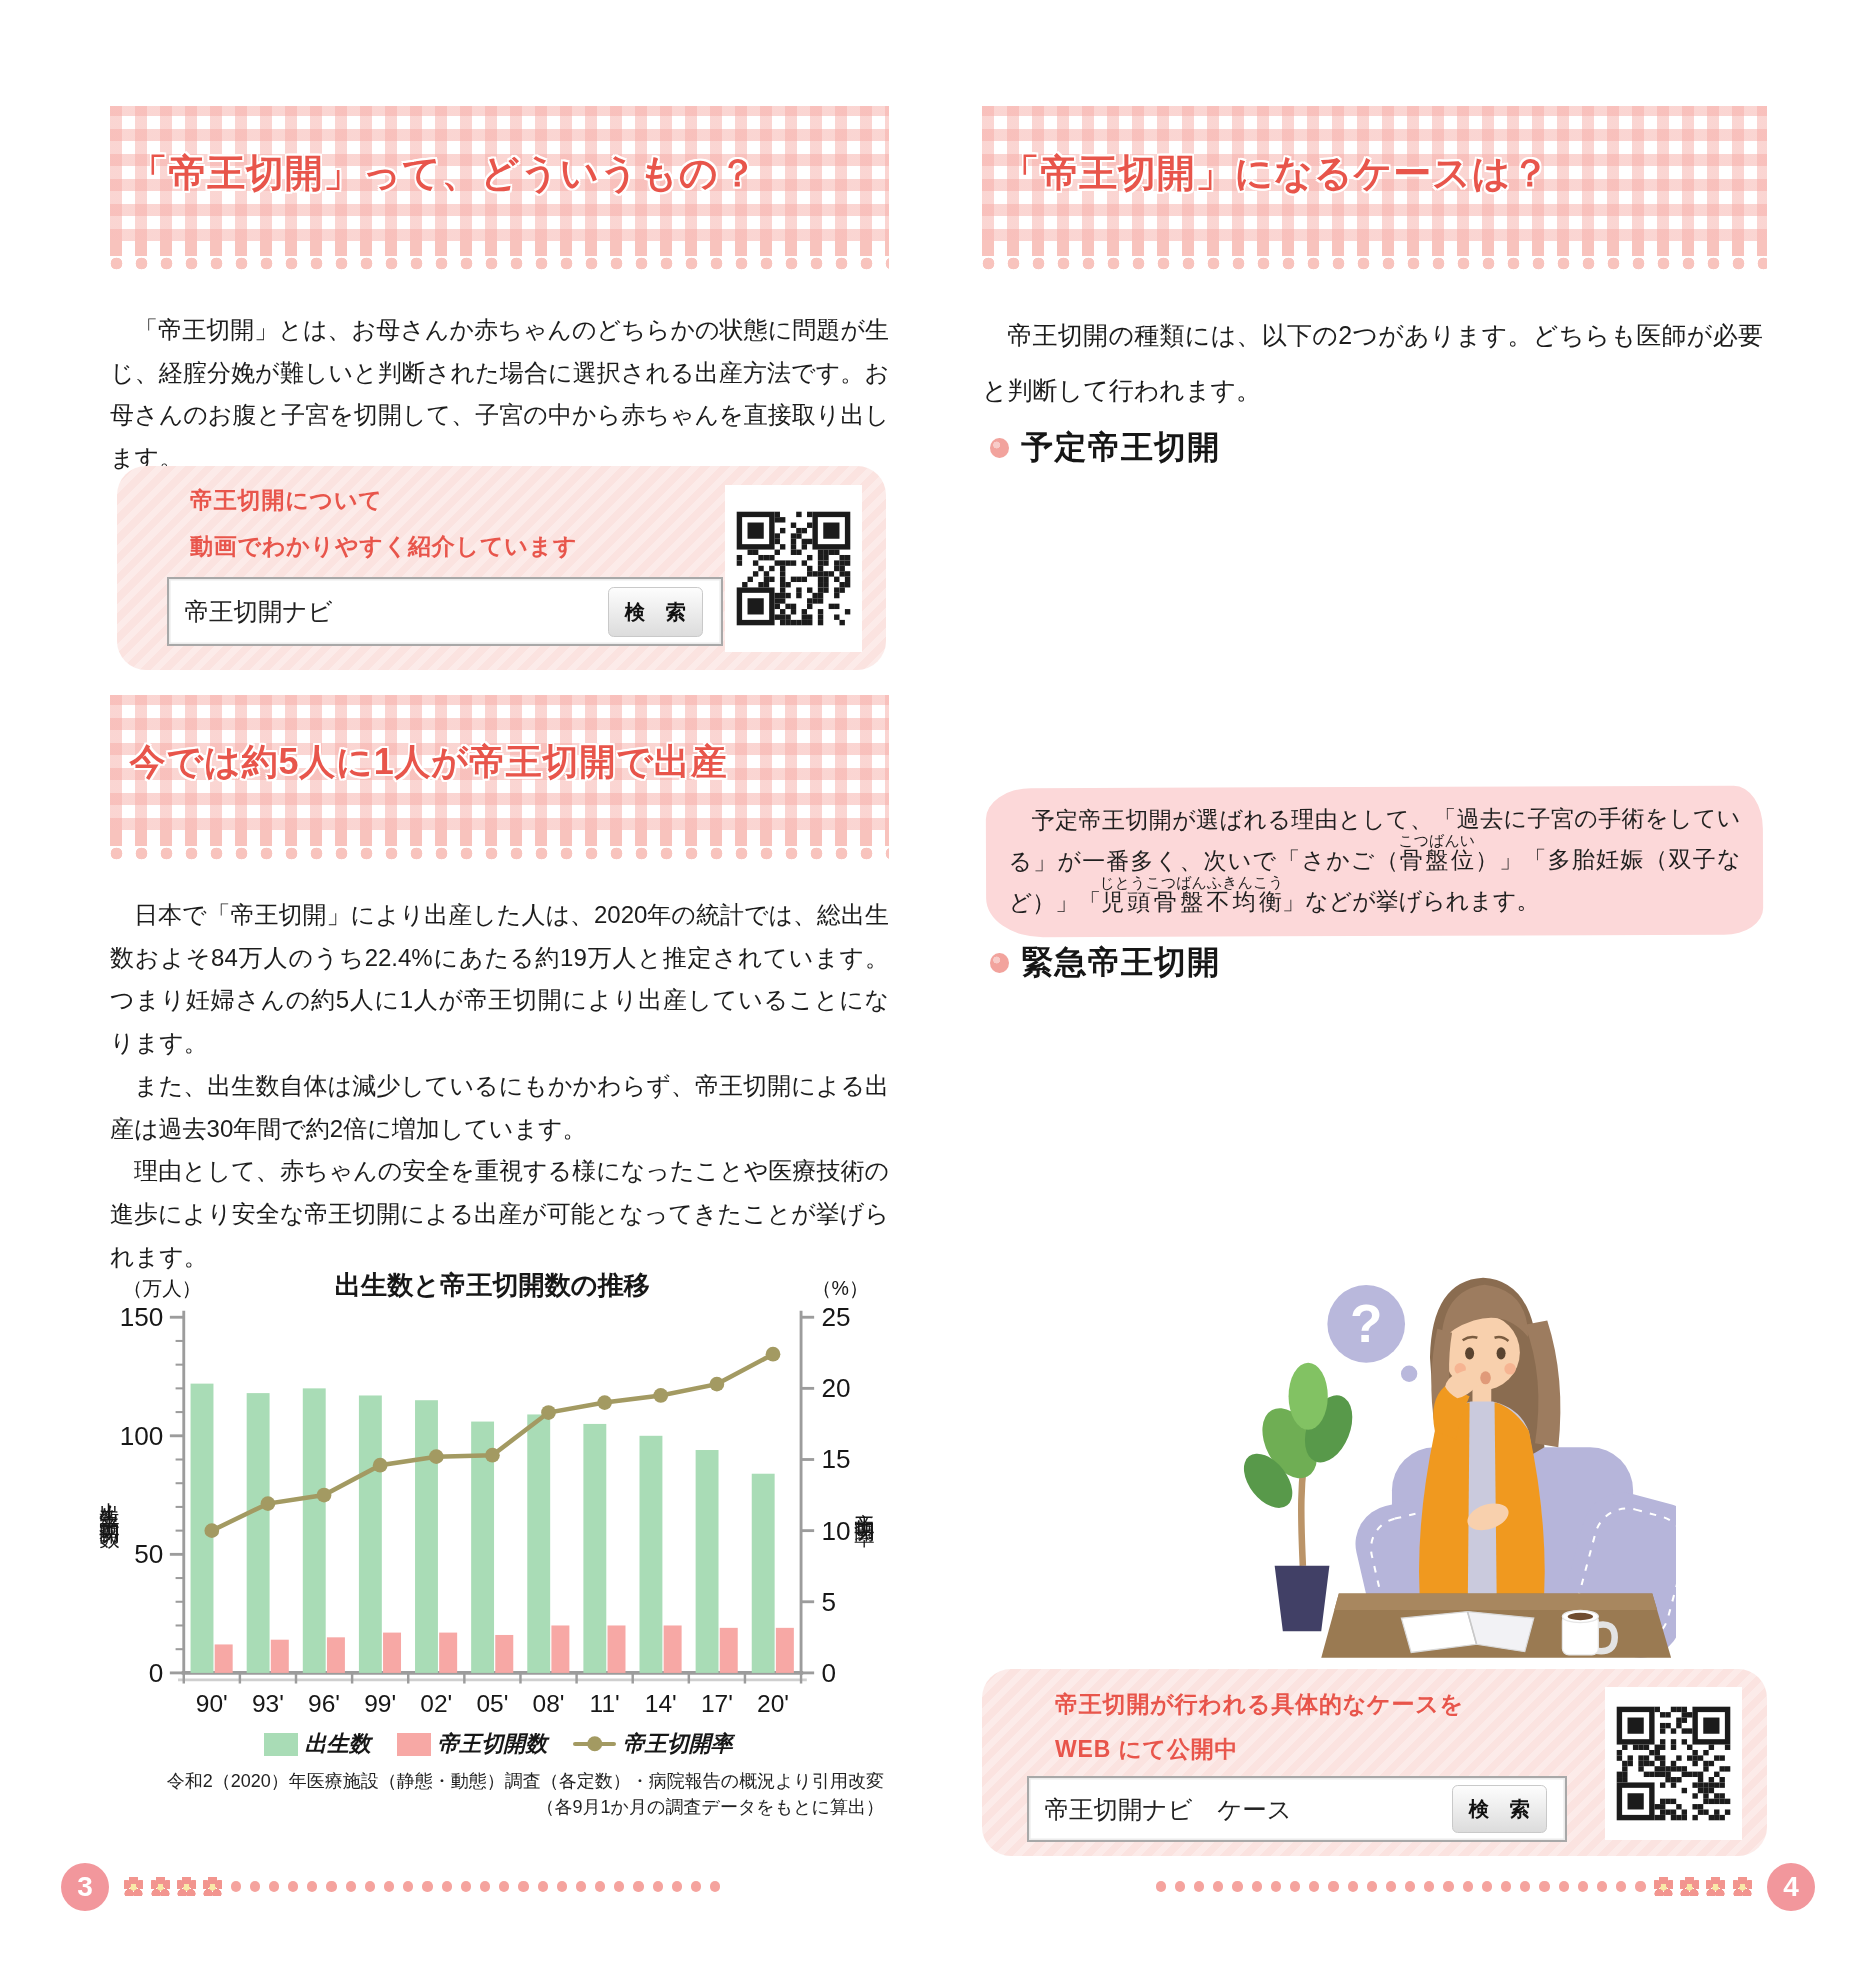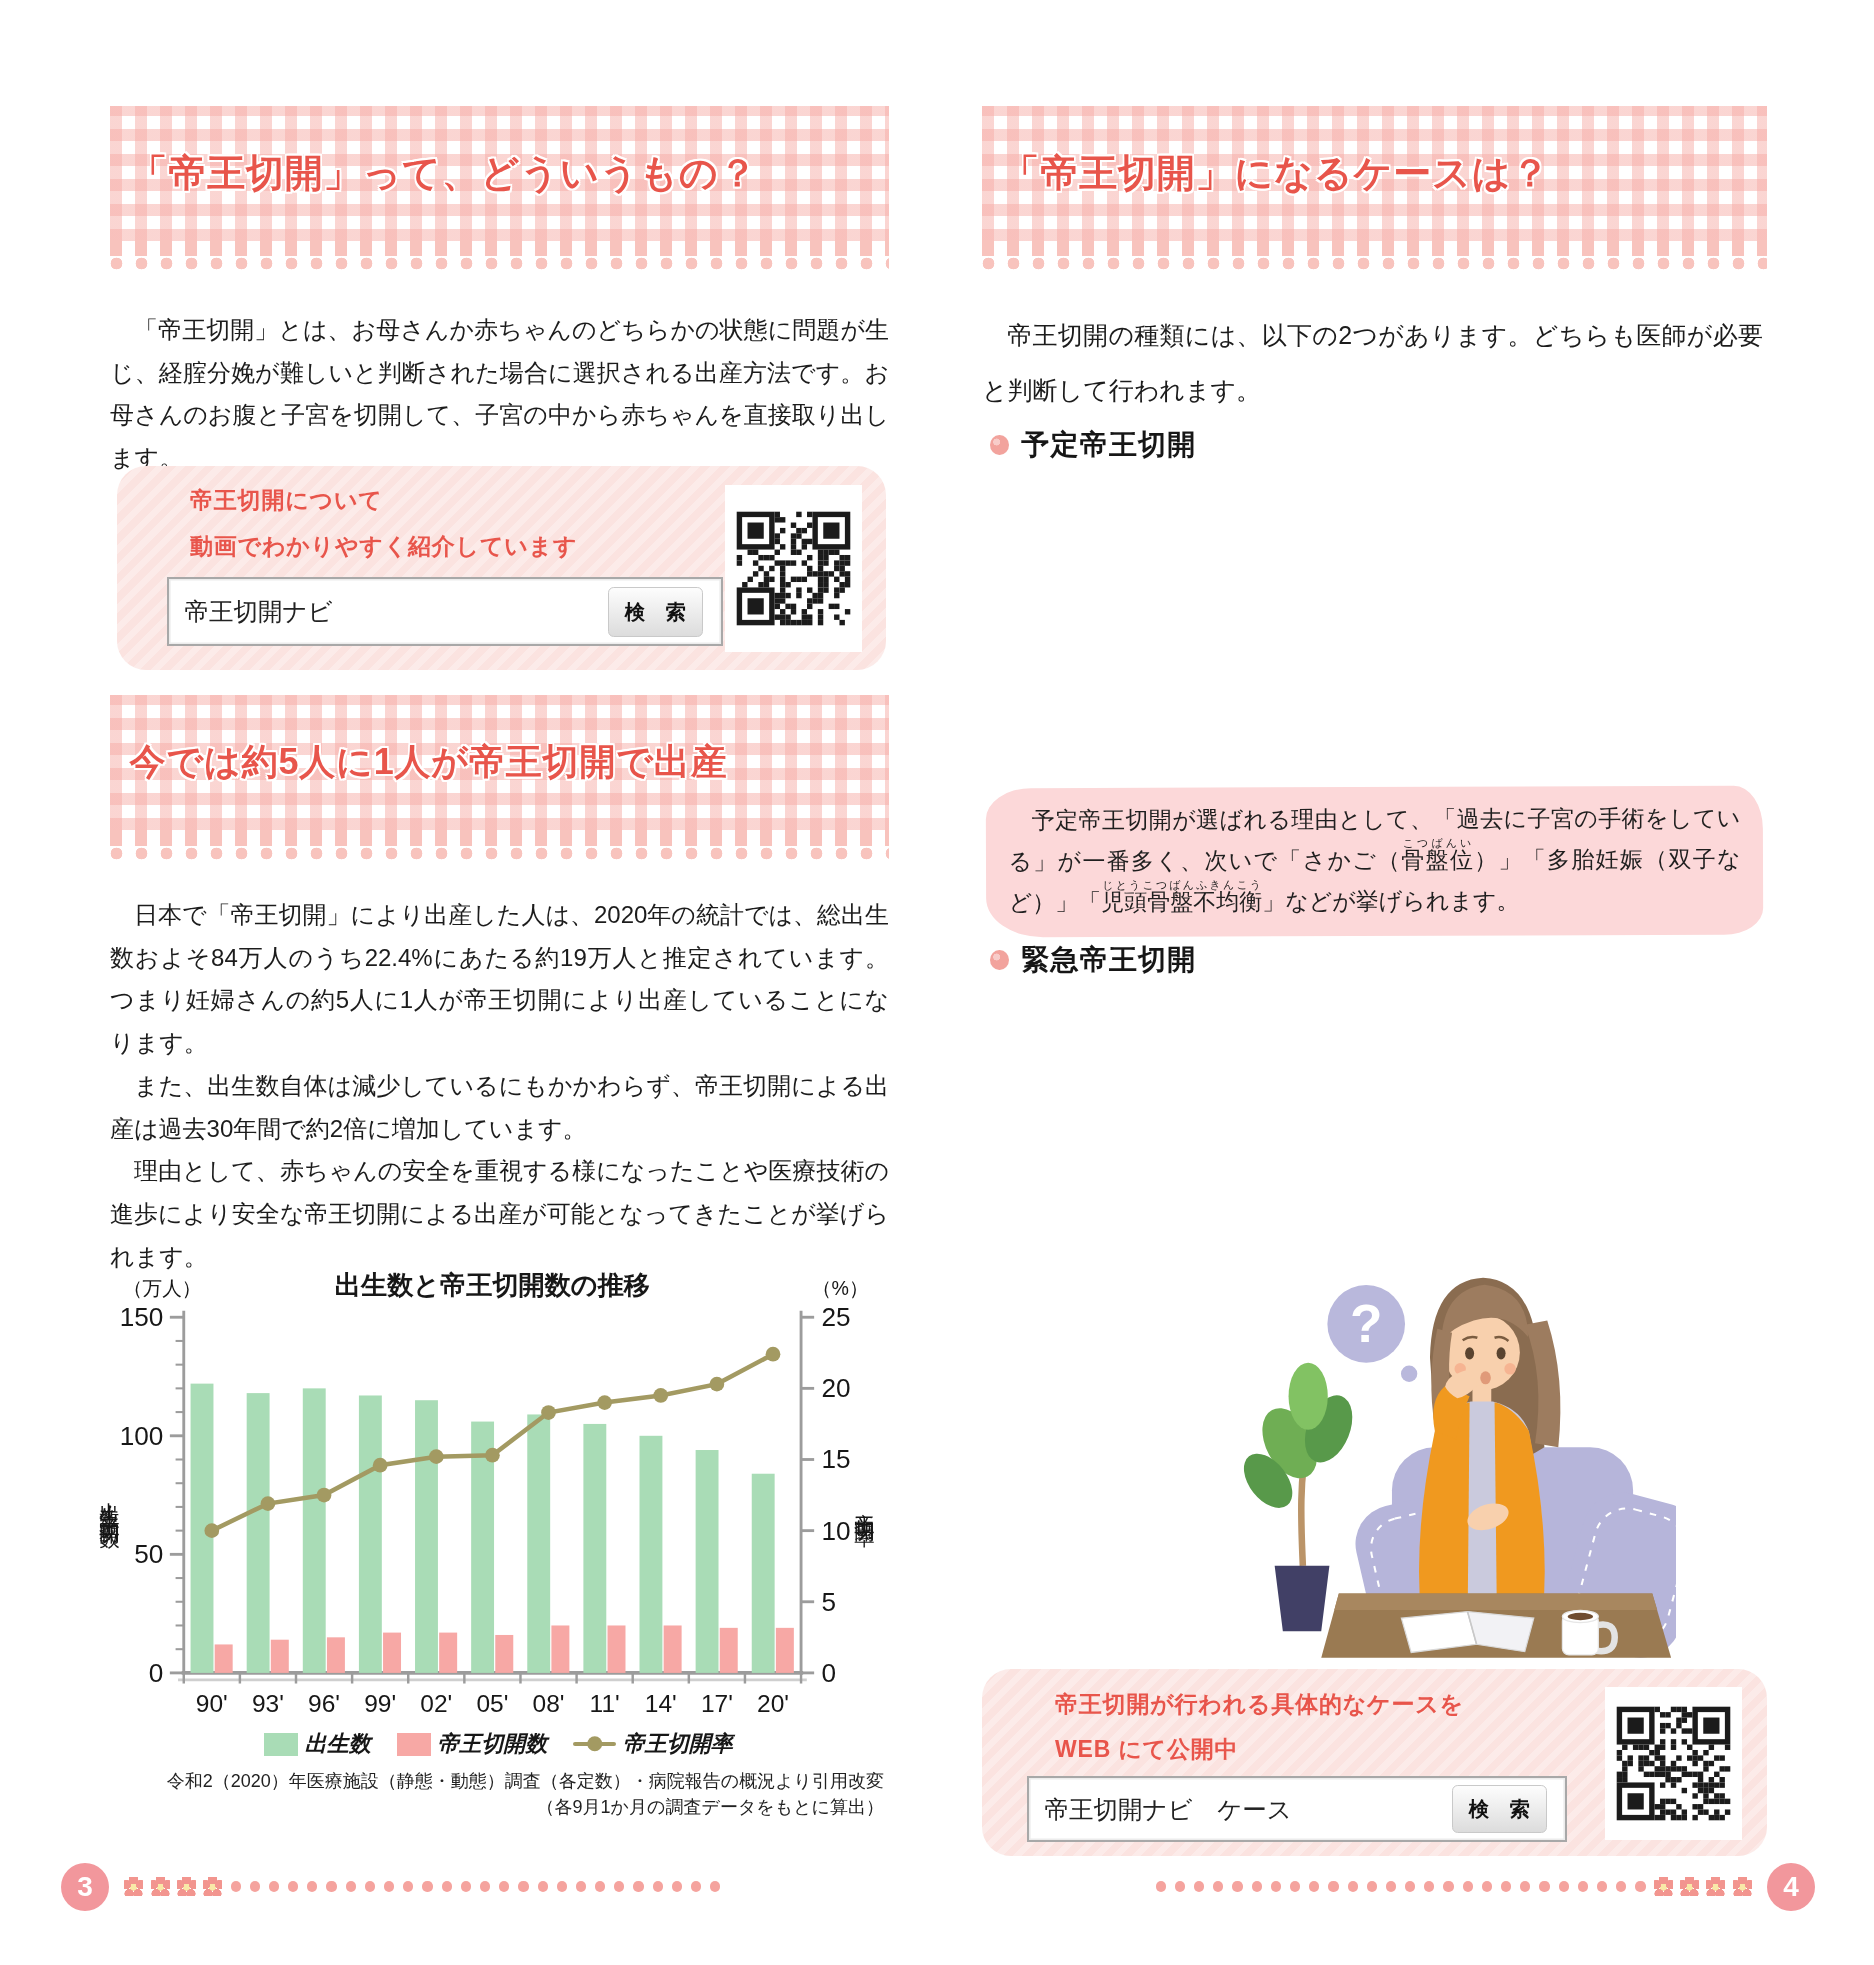--- a/index.html
+++ b/index.html
@@ -27,25 +27,25 @@
   .search-input{flex:1;border:none;outline:none;font-size:24.5px;padding-left:15.5px;color:#222;background:transparent;font-family:inherit;min-width:0;}
   .search-btn{width:86px;height:48px;margin-right:18px;flex:0 0 auto;border:1.2px solid #c9c9c9;border-radius:5.7px;
       background:linear-gradient(#fdfdfd,#dcdcdc);font-size:20.4px;font-weight:bold;letter-spacing:7.4px;color:#111;
       display:flex;align-items:center;justify-content:center;font-family:inherit;padding-left:7.4px;}
   .qrpanel{position:absolute;background:#fff;display:flex;align-items:center;justify-content:center;}
   .qrpanel svg{width:119px;height:119px;}
 
   .subhead{position:absolute;display:flex;align-items:center;}
   .bullet{width:19px;height:20.4px;border-radius:50%;background:#f2a39d;margin-right:12.3px;
       background-image:radial-gradient(circle at 35% 35%, rgba(255,255,255,.45) 0 3.3px, transparent 3.7px);}
-  .subhead-title{font-size:28px;font-weight:bold;color:#161616;letter-spacing:1.2px;}
+  .subhead-title{font-size:32px;font-weight:bold;color:#161616;letter-spacing:1.2px;}
 
   .hlbox{position:absolute;background:#fcd8d9;padding:12.3px 22.5px 14px 22.5px;font-size:23px;line-height:1.78;text-align:justify;
       border-radius:45px 29px 39px 57px / 31px 43px 26.6px 39px;transform:rotate(-.2deg);}
-  .hlbox ruby rt{font-size:11px;line-height:1;letter-spacing:0;}
+  .hlbox ruby rt{font-size:15px;line-height:1;letter-spacing:0;}
 
   .vlabel{position:absolute;writing-mode:vertical-rl;text-orientation:upright;font-size:20.4px;letter-spacing:3.3px;color:#161616;display:flex;align-items:center;justify-content:center;}
   .axis-unit{position:absolute;font-size:19.6px;color:#161616;}
   #legend{position:absolute;display:flex;align-items:center;justify-content:center;gap:26px;font-size:22px;font-weight:bold;color:#161616;font-style:italic;}
   .legitem{display:flex;align-items:center;gap:6.5px;}
   .swatch{width:34px;height:23px;display:inline-block;}
   .legline{width:43px;height:4.9px;background:#a39a62;border-radius:2.5px;position:relative;display:inline-block;}
   .legline::after{content:"";position:absolute;left:50%;top:50%;transform:translate(-50%,-50%);width:15.5px;height:15.5px;border-radius:50%;background:#a39a62;}
   #source{position:absolute;font-size:18px;line-height:1.45;color:#222;text-align:right;}
 

